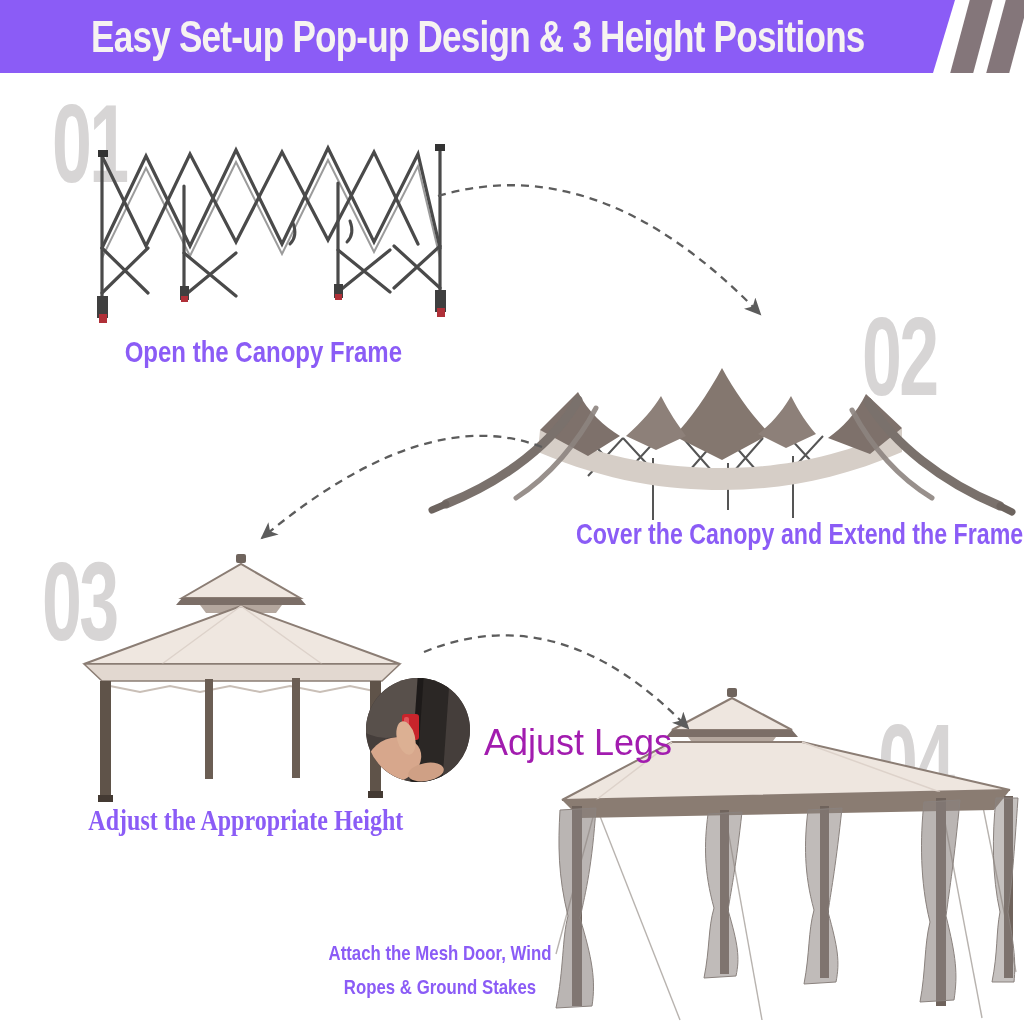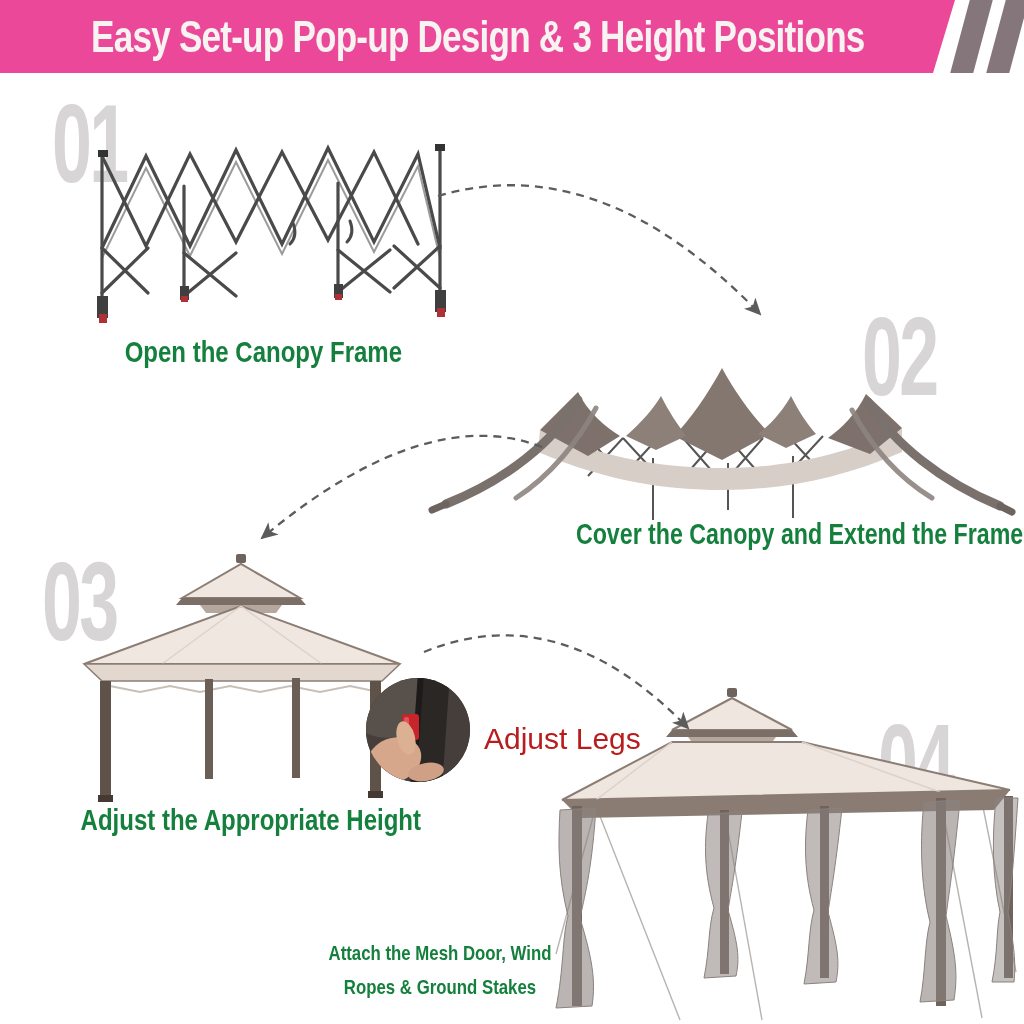--- a/index.html
+++ b/index.html
@@ -3,21 +3,21 @@
 <meta charset="utf-8">
 <style>
   html,body{margin:0;padding:0;}
   body{
     width:1024px;height:1024px;position:relative;overflow:hidden;
     background:#ffffff;font-family:"Liberation Sans",sans-serif;
   }
   
   .banner{
     position:absolute;left:0;top:0;width:955px;height:73px;
-    background:#ec4899;z-index:2;
+    background:#8b5cf6;z-index:2;
     clip-path:polygon(0 0,100% 0,calc(100% - 22px) 100%,0 100%);
     display:flex;align-items:center;justify-content:center;
   }
   .banner-title{
     color:#f6f3f1;font-weight:bold;font-size:45px;letter-spacing:-1px;
     display:inline-block;transform:scaleX(.78);transform-origin:center;
     white-space:nowrap;
   }
   .stripe{
     position:absolute;top:0;height:73px;width:23px;background:#84767a;
@@ -30,36 +30,36 @@
     position:absolute;font-weight:bold;font-size:112px;line-height:.92;
     color:#d7d5d5;letter-spacing:-4px;z-index:1;
     transform:scaleX(.64);transform-origin:left top;white-space:nowrap;
   }
   .num01{left:52px;top:92px;}
   .num02{left:862px;top:305px;}
   .num03{left:42px;top:550px;}
   .num04{left:878px;top:712px;}
   
   .cap{
-    position:absolute;text-align:center;color:#15803d;font-weight:bold;
+    position:absolute;text-align:center;color:#8b5cf6;font-weight:bold;
     z-index:5;font-size:30px;line-height:34px;
   }
   .cap .cond{
     display:inline-block;transform:scaleX(.8);transform-origin:center;
     white-space:nowrap;
   }
   .cap .cond.block{display:block;}
   .cap1{left:63px;top:335px;width:400px;}
   .cap2{left:520px;top:517px;width:520px;font-size:29px;}
-  .cap3{left:38px;top:803px;width:400px;}
+  .cap3{left:46px;top:803px;width:400px;font-family:Liberation Serif, serif;}
   .cap4{left:240px;top:936px;width:400px;font-size:21px;}
   
   .adjust-legs{
     position:absolute;left:484px;top:722px;z-index:5;
-    color:#b91c1c;font-size:30px;white-space:nowrap;
+    color:#a21caf;font-size:36px;white-space:nowrap;
   }
   
   .illus{position:absolute;z-index:3;}
   .illus svg{display:block;width:100%;height:100%;}
   .illus1{left:88px;top:128px;width:366px;height:215px;}
   .illus2{left:428px;top:338px;width:588px;height:186px;}
   .illus3{left:70px;top:548px;width:345px;height:262px;}
   .illus4{left:552px;top:686px;width:468px;height:336px;}
   
   .inset{

